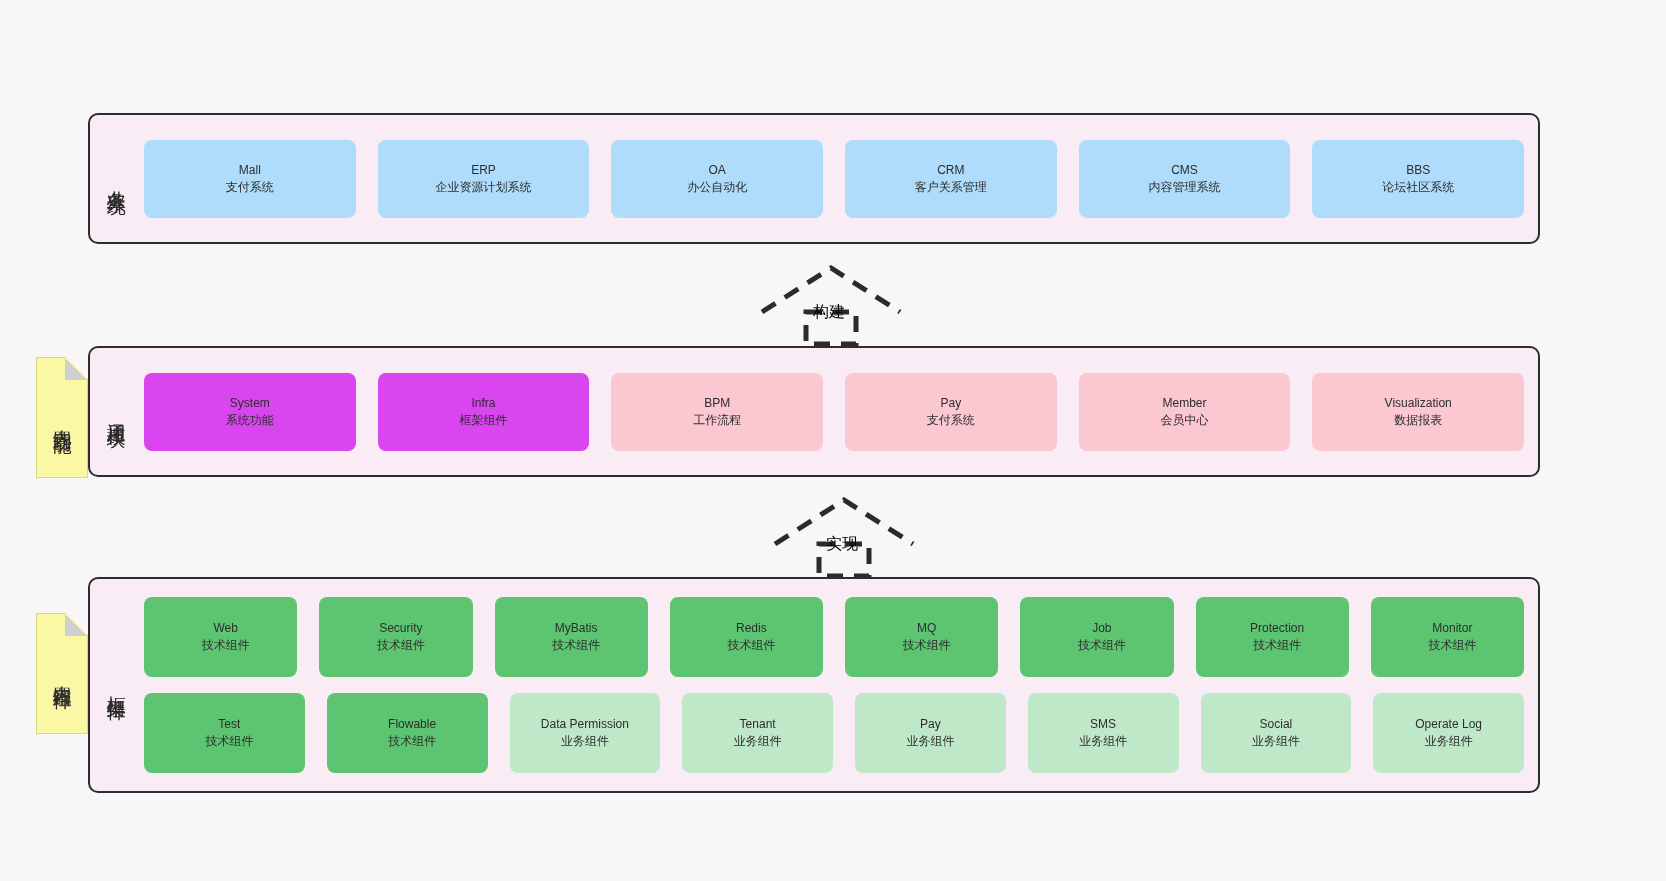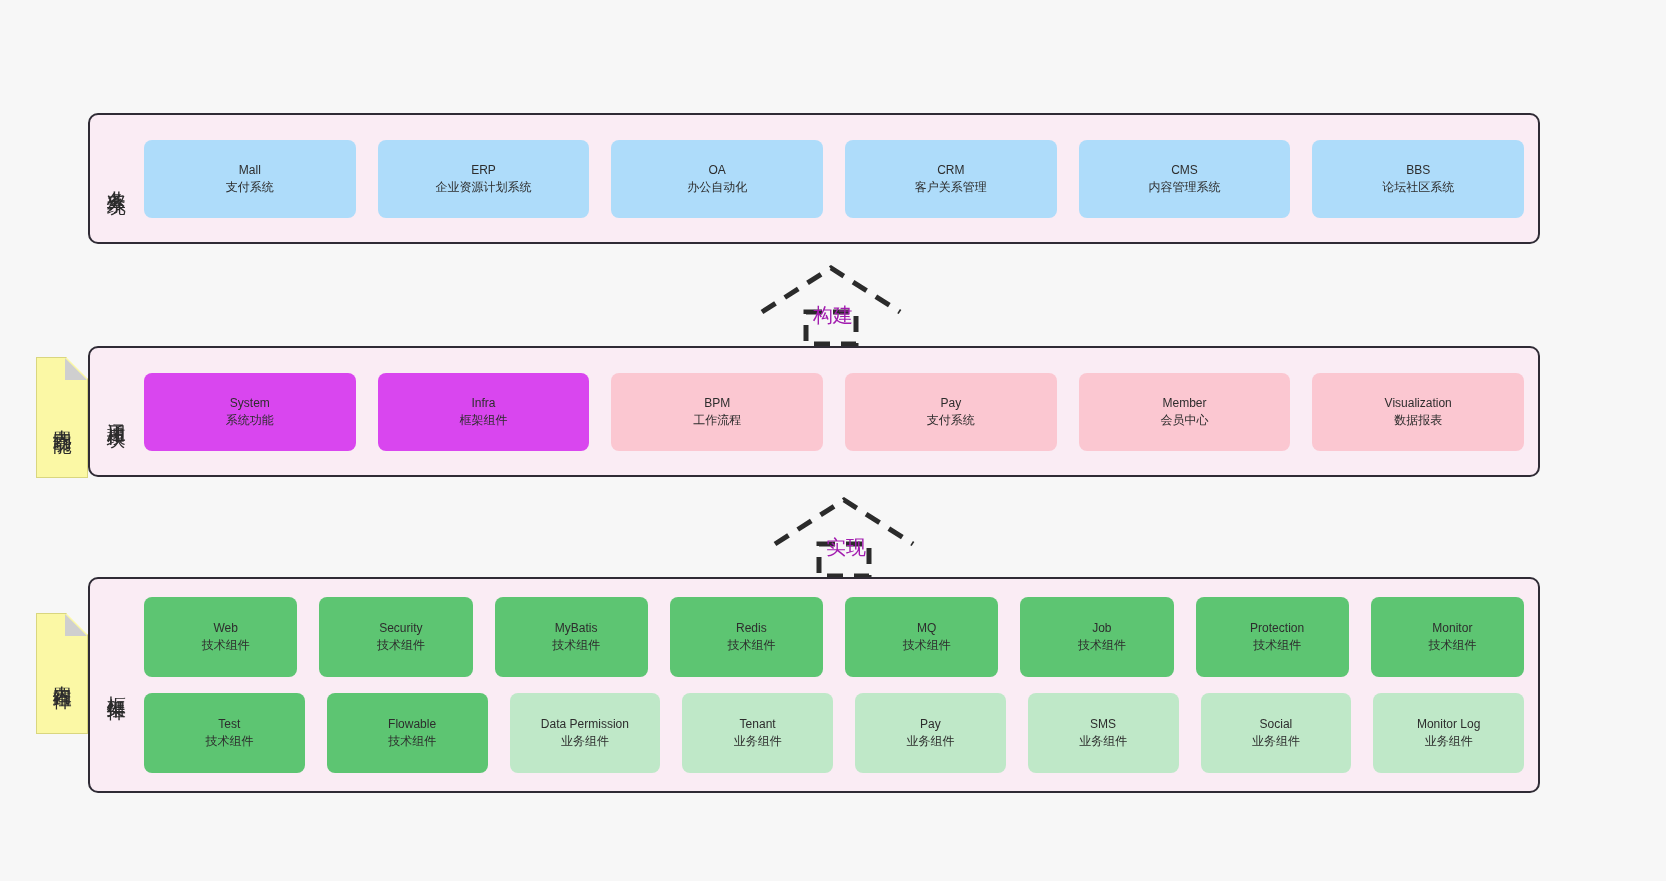--- a/index.html
+++ b/index.html
@@ -121,22 +121,22 @@
     z-index: 2;
   }
 
   
   .arrow {
     position: absolute;
   }
   .arrow svg { display: block; }
   .arrow-label {
     position: absolute;
-    font-size: 20px;
-    color: #a21caf;
+    font-size: 16px;
+    color: #000000;
     background: transparent;
     white-space: nowrap;
   }
 </style>
 </head>
 <body>
 
 <div class="canvas">
 
   <div class="layer" style="left:88px; top:113px; width:1452px; height:131px;">
@@ -291,21 +291,21 @@
         </div>
         <div class="box h-80 c-greenlight">
           <span class="b-en">SMS</span>
           <span class="b-cn">业务组件</span>
         </div>
         <div class="box h-80 c-greenlight">
           <span class="b-en">Social</span>
           <span class="b-cn">业务组件</span>
         </div>
         <div class="box h-80 c-greenlight">
-          <span class="b-en">Monitor Log</span>
+          <span class="b-en">Operate Log</span>
           <span class="b-cn">业务组件</span>
         </div>
       </div>
 
     </div>
   </div>
 
 </div>
 
 </body></html>

